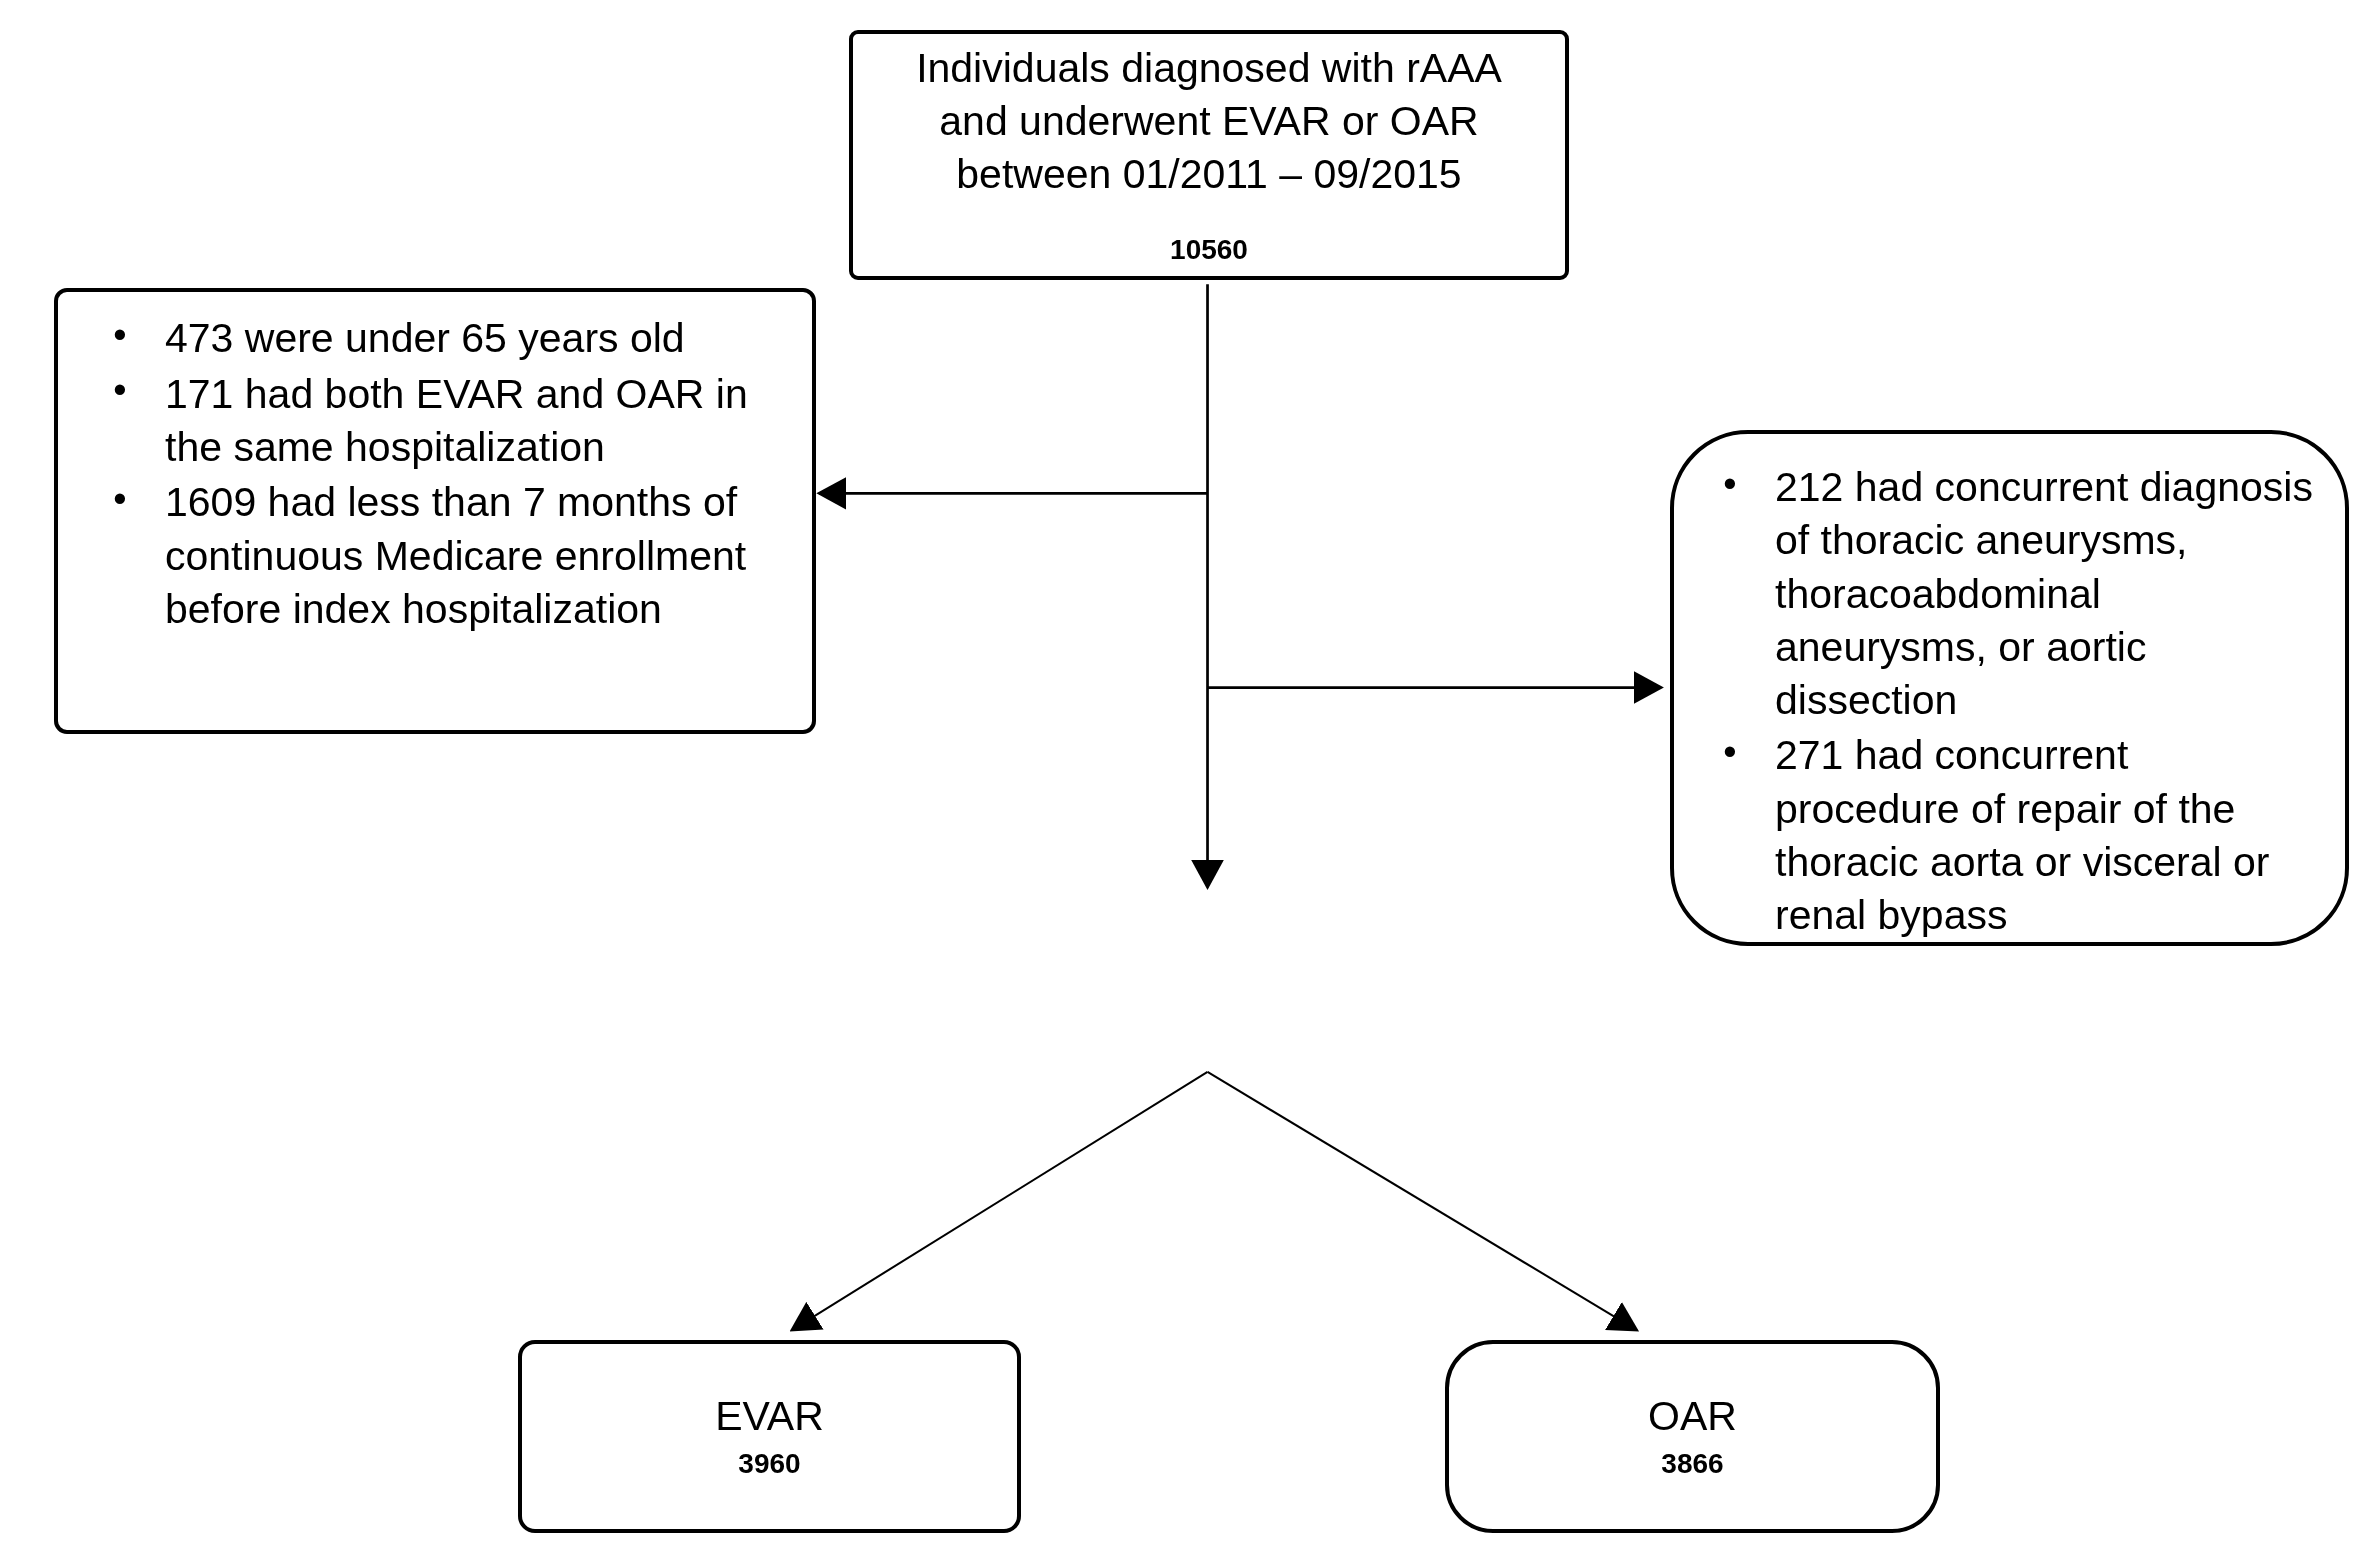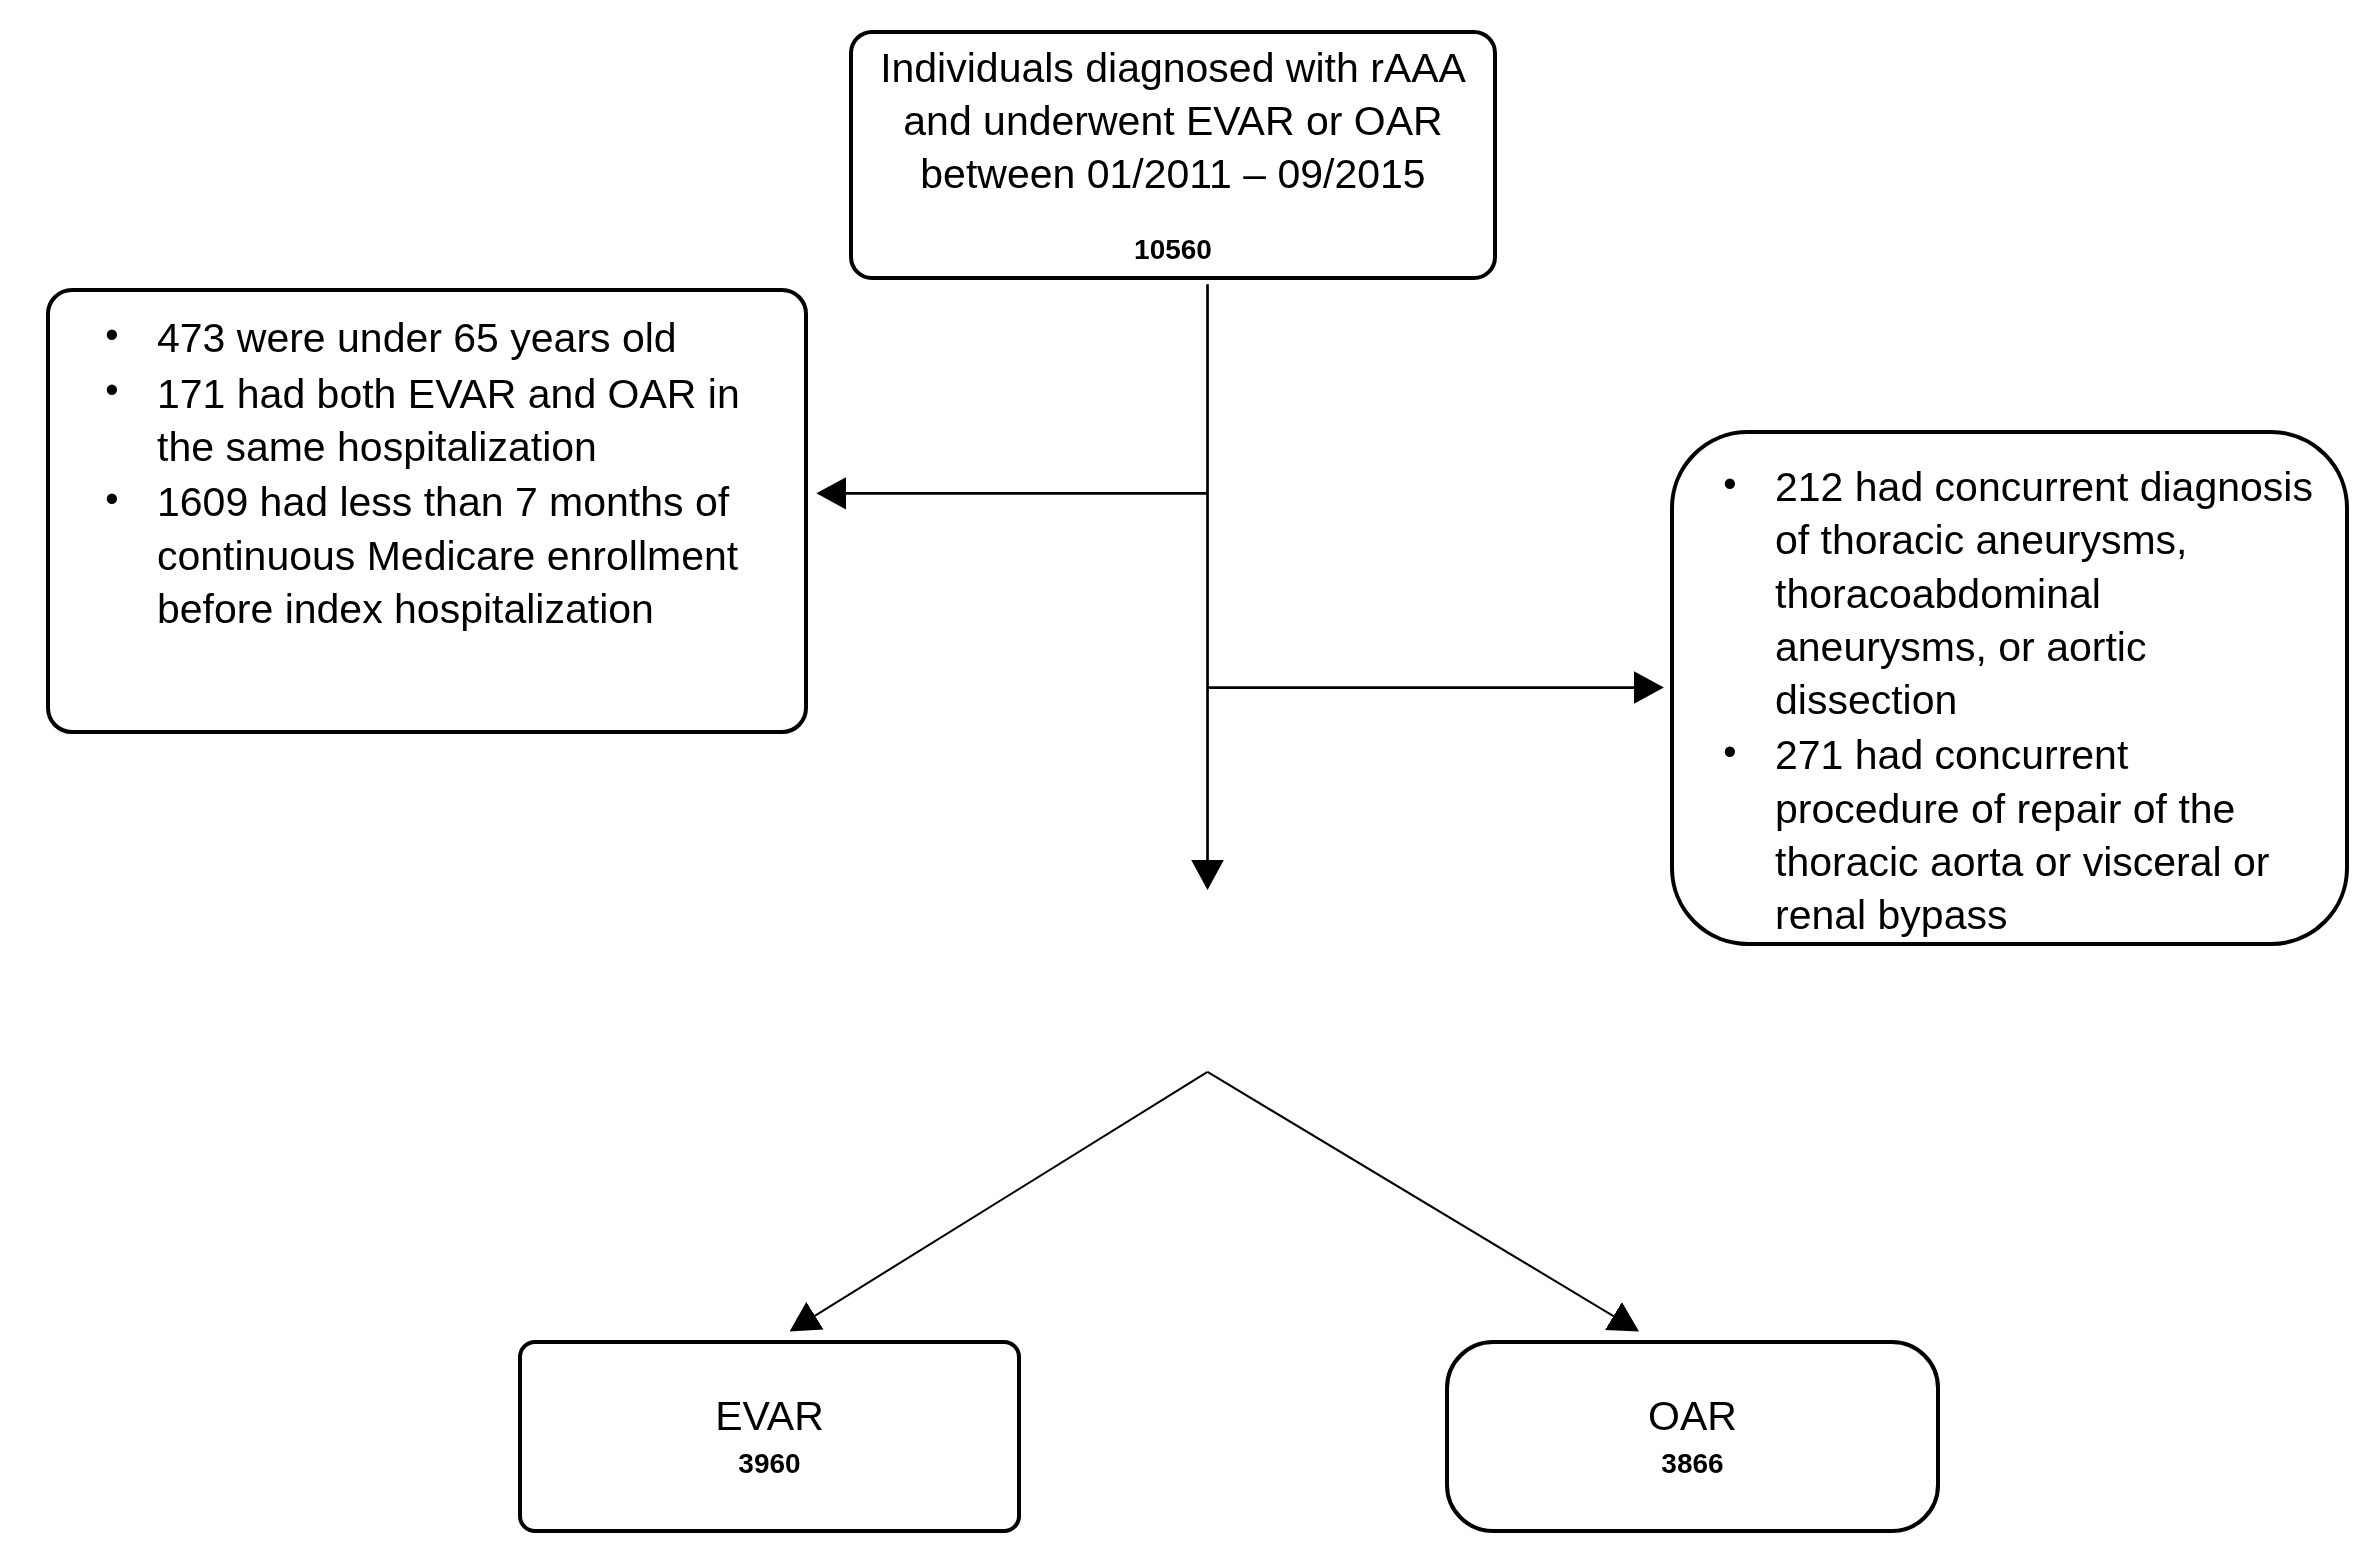--- a/index.html
+++ b/index.html
@@ -35,23 +35,23 @@
     font-size: 41px;
     line-height: 1.3;
   }
   .node-count {
     font-size: 28px;
     line-height: 1.3;
     font-weight: bold;
     margin-top: 2.7px;
   }
   
-  .box-source   { left: 849px; top: 30px;   width: 648px; height: 250px; border-radius: 23px; gap: 28px; }
+  .box-source   { left: 849px; top: 30px;   width: 720px; height: 250px; border-radius: 9px; gap: 28px; }
   
-  .box-excl-left  { left: 46px;  top: 288px; width: 762px; height: 446px; border-radius: 26px;
+  .box-excl-left  { left: 54px;  top: 288px; width: 762px; height: 446px; border-radius: 13px;
                     padding: 20.4px 19px 0 39px; }
   
   .box-excl-right { left: 1670px; top: 430px; width: 679px; height: 516px; border-radius: 78px;
                     padding: 27px 12.2px 0 33px; }
   
   .box-eligible { left: 849px; top: 893px; width: 720px; height: 177px; border-radius: 37px; }
   
   .box-evar { left: 518px;  top: 1340px; width: 503px; height: 193px; border-radius: 17px; }
   .box-oar  { left: 1416px; top: 1340px; width: 495px; height: 193px; border-radius: 48px; margin-left: 29px; }
 

